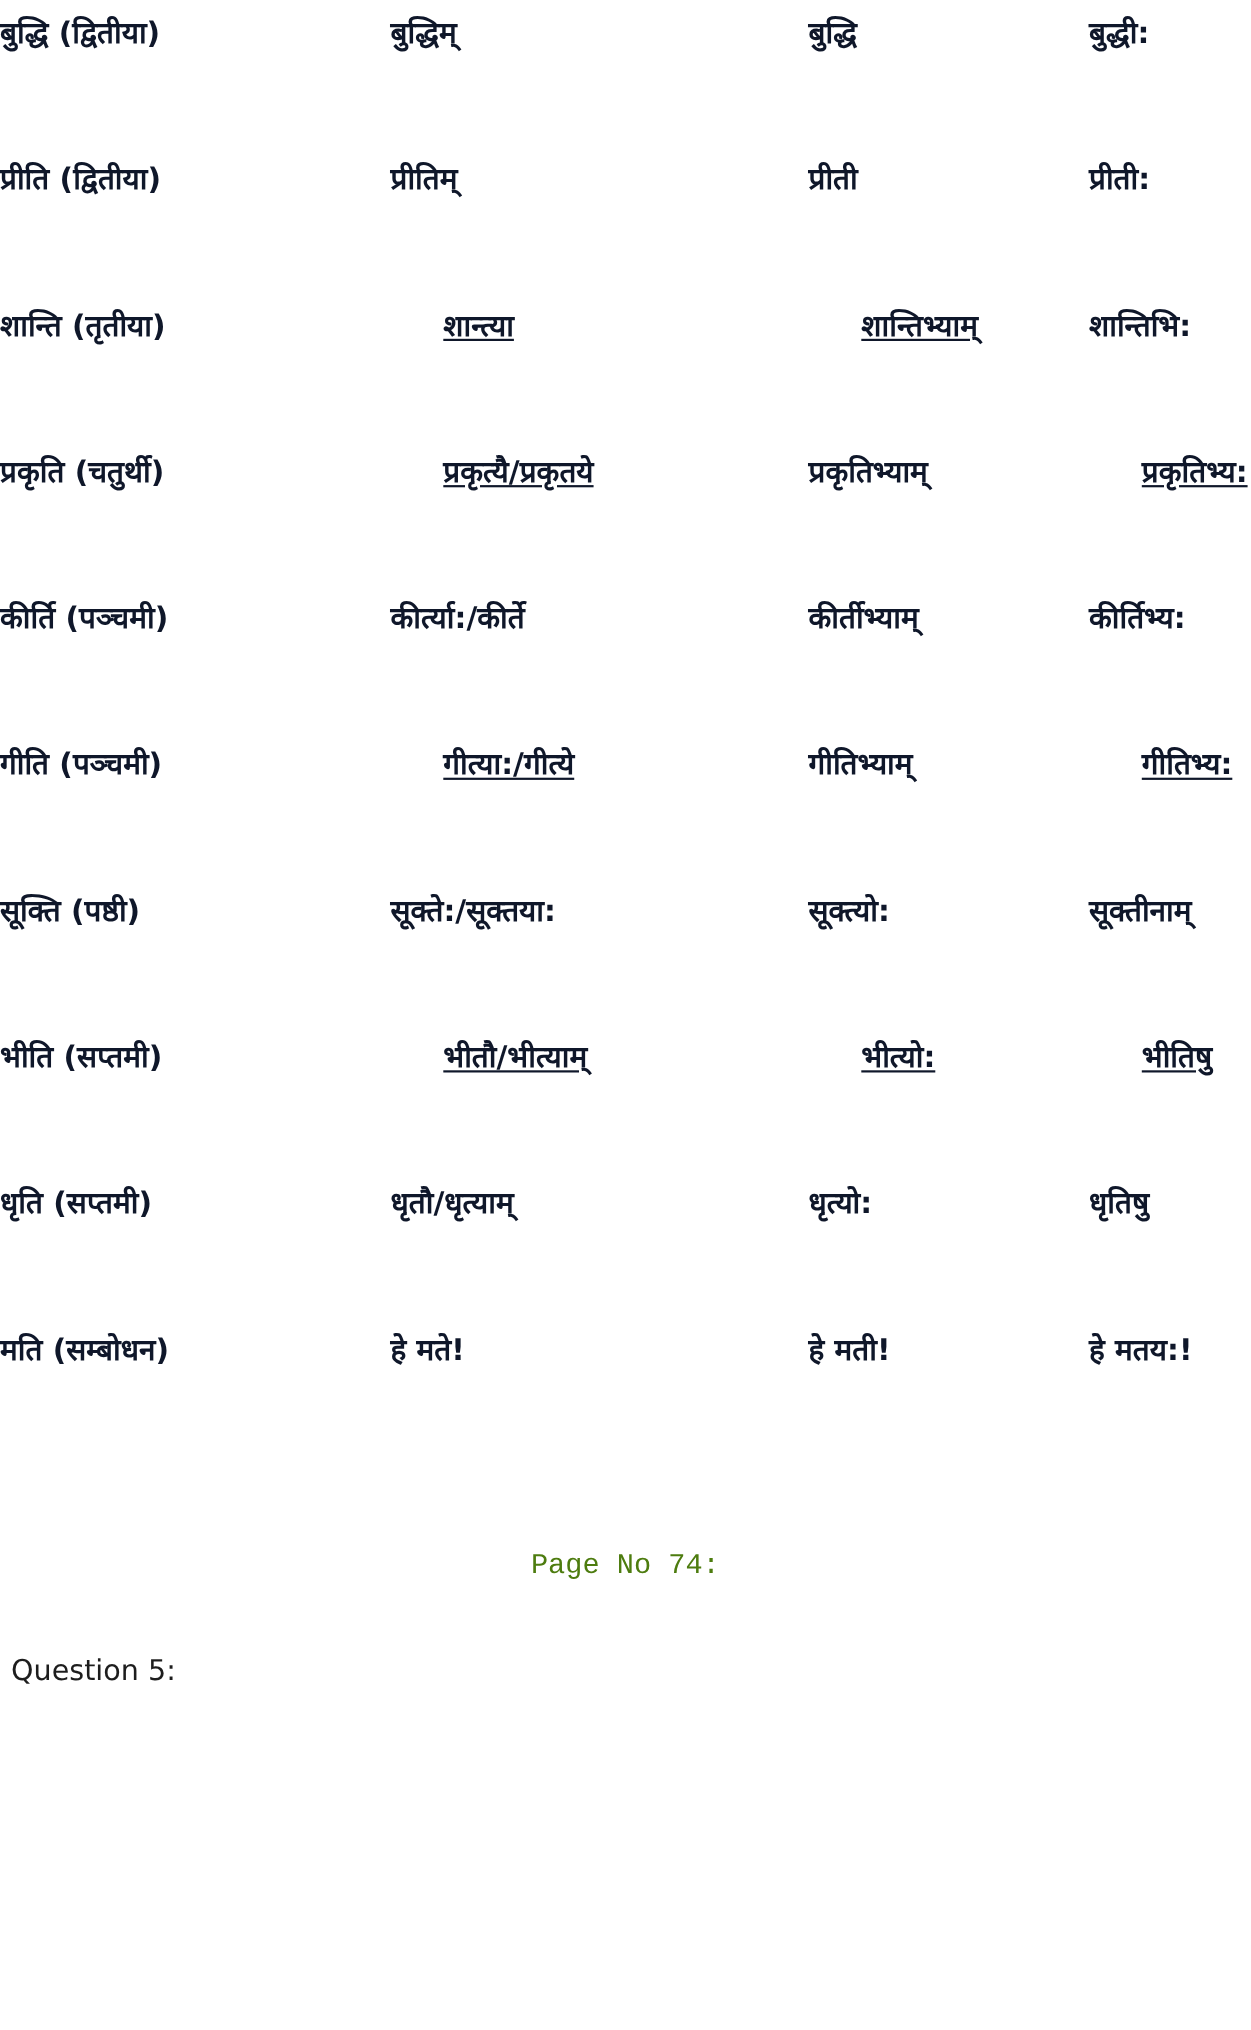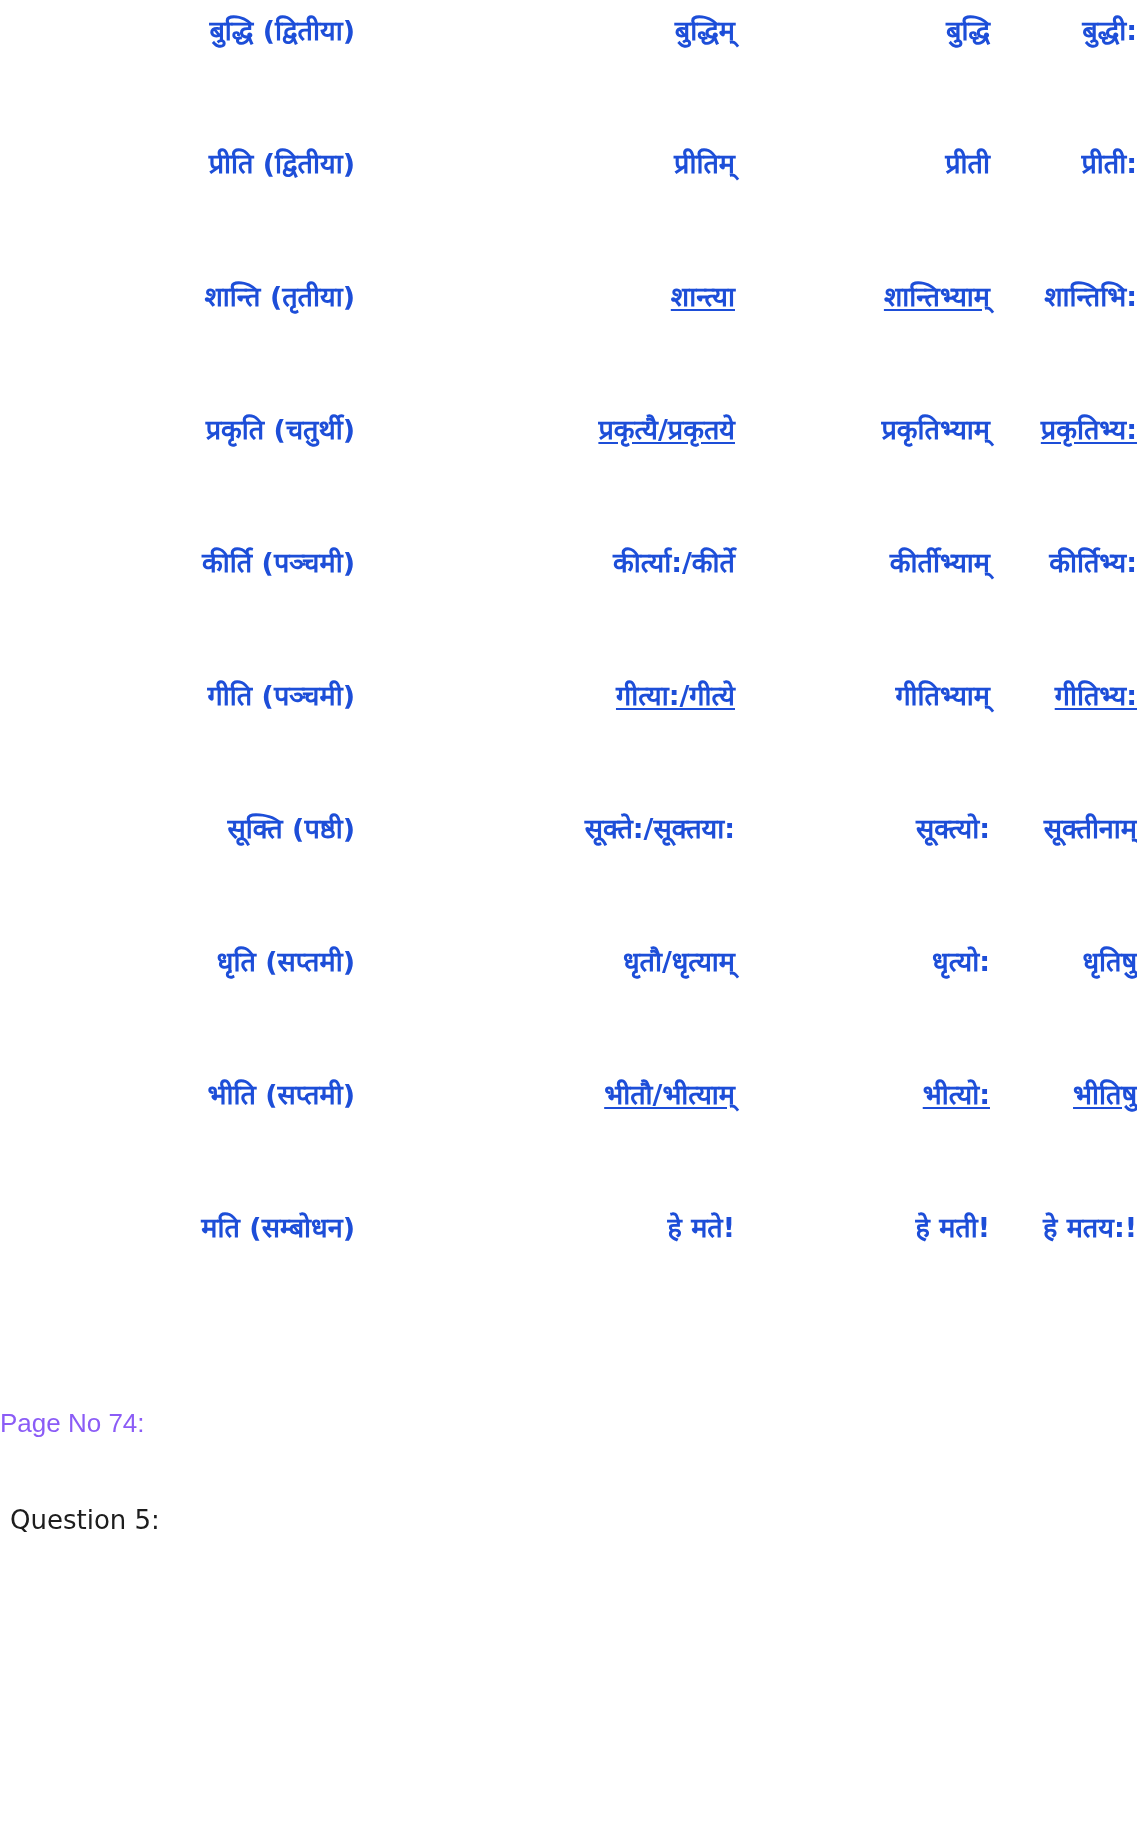--- a/index.html
+++ b/index.html
@@ -28,44 +28,43 @@
   }
   .decl-table td {
     vertical-align: top;
     padding: 0;
     border: none;
     font-size: 27px;
     line-height: 1.25;
     height: 133px;
     font-family: "DejaVu Sans", "Liberation Sans", sans-serif;
     font-weight: 600;
-    color: #1d4ed8;
+    color: #0f172a;
     white-space: nowrap;
-    text-align: right;
   }
   .col-0 { width: 355px; padding-left: 6px; }
   .col-1 { width: 380px; text-decoration: underline; }
   .col-2 { width: 255px; }
   .col-3 { width: 147px; }
   .cell-inner {
     display: inline-block;
     padding-top: 14px;
   }
   .u {
     text-decoration: underline;
     text-underline-offset: 3px;
     margin-left: 48px;
   }
   .page-footer {
-    text-align: left;
+    text-align: center;
     font-size: 26px;
     font-weight: 400;
-    color: #8b5cf6;
+    color: #4d7c0f;
     padding-top: 78px;
-    font-family: Liberation Sans, sans-serif;
+    font-family: Liberation Mono, monospace;
   }
   .question-label {
     font-size: 26px;
     font-weight: 400;
     color: #1d1d1d;
     padding-top: 66px;
     padding-left: 10px;
     font-family: "DejaVu Sans", "Liberation Sans", sans-serif;
   }
 </style>
@@ -123,31 +122,31 @@
 
       <tr>
         <td class="col-0"><span class="cell-inner">सूक्ति (पष्ठी)</span></td>
         <td class="col-1"><span class="cell-inner">सूक्ते:/सूक्तया:</span></td>
         <td class="col-2"><span class="cell-inner">सूक्त्यो:</span></td>
         <td class="col-3"><span class="cell-inner">सूक्तीनाम्</span></td>
       </tr>
 
 
       <tr>
+        <td class="col-0"><span class="cell-inner">भीति (सप्तमी)</span></td>
+        <td class="col-1"><span class="cell-inner u">भीतौ/भीत्याम्</span></td>
+        <td class="col-2"><span class="cell-inner u">भीत्यो:</span></td>
+        <td class="col-3"><span class="cell-inner u">भीतिषु</span></td>
+      </tr>
+
+      <tr>
         <td class="col-0"><span class="cell-inner">धृति (सप्तमी)</span></td>
         <td class="col-1"><span class="cell-inner">धृतौ/धृत्याम्</span></td>
         <td class="col-2"><span class="cell-inner">धृत्यो:</span></td>
         <td class="col-3"><span class="cell-inner">धृतिषु</span></td>
-      </tr>
-
-      <tr>
-        <td class="col-0"><span class="cell-inner">भीति (सप्तमी)</span></td>
-        <td class="col-1"><span class="cell-inner u">भीतौ/भीत्याम्</span></td>
-        <td class="col-2"><span class="cell-inner u">भीत्यो:</span></td>
-        <td class="col-3"><span class="cell-inner u">भीतिषु</span></td>
       </tr>
 
       <tr>
         <td class="col-0"><span class="cell-inner">मति (सम्बोधन)</span></td>
         <td class="col-1"><span class="cell-inner">हे मते!</span></td>
         <td class="col-2"><span class="cell-inner">हे मती!</span></td>
         <td class="col-3"><span class="cell-inner">हे मतय:!</span></td>
       </tr>
 
     </tbody>

